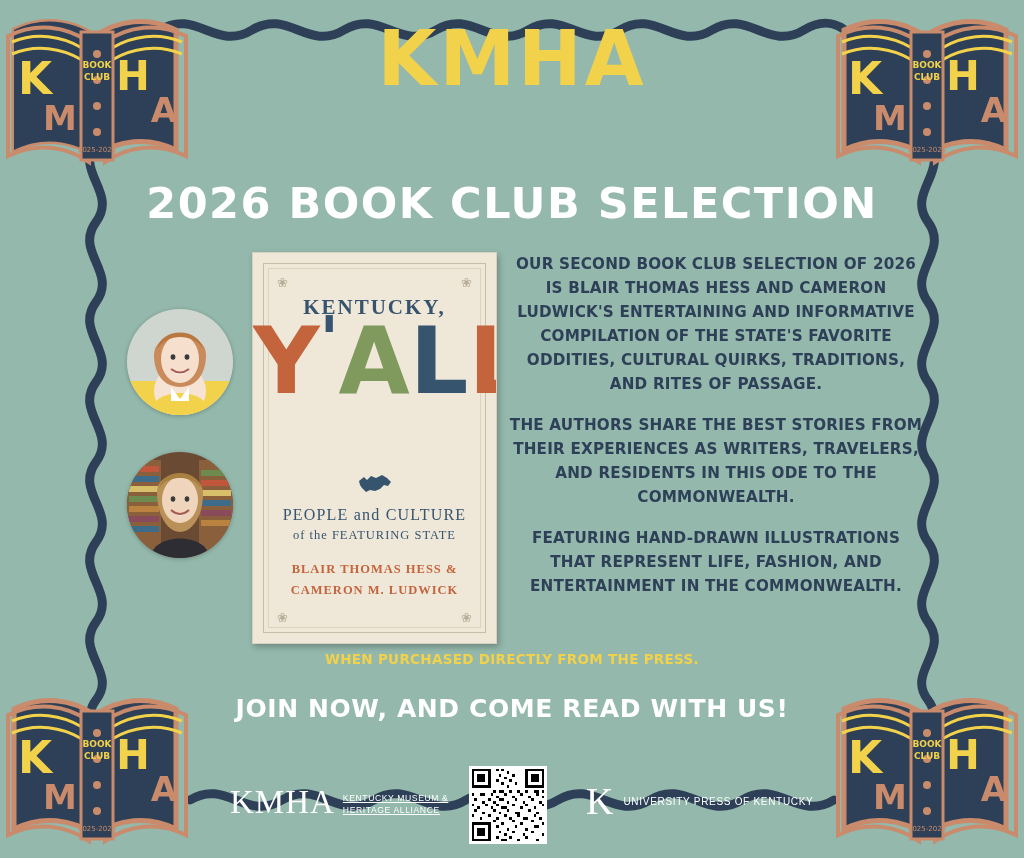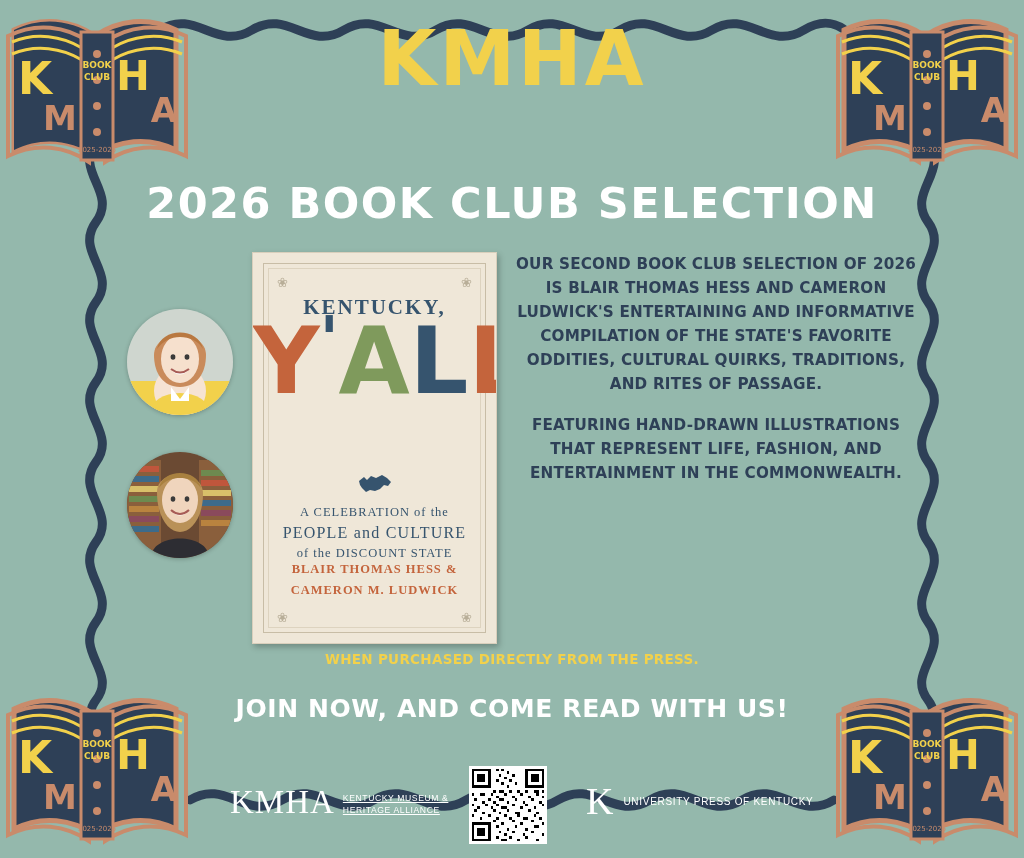--- a/index.html
+++ b/index.html
@@ -364,33 +364,33 @@
 
     <div class="bc-yall">
       <span class="y">Y</span><span class="apos">'</span><span class="a">A</span><span class="l1">L</span><span class="l2">L</span>
     </div>
 
     <svg class="bc-state" viewBox="0 0 34 24">
       <path d="M1 10 L6 6 L9 9 L13 5 L18 7 L24 4 L29 7 L33 11 L30 15 L26 14 L22 18 L17 20 L12 19 L8 21 L4 17 L2 14 Z" fill="#36546e"></path>
     </svg>
 
     <div class="bc-sub">
-      <div class="l-a">A CELEBRATION of the</div>
       <div class="l-b">PEOPLE and CULTURE</div>
-      <div class="l-a">of the DISCOUNT STATE</div>
+      <div class="l-a">of the FEATURING STATE</div>
     </div>
 
     <div class="bc-authors">
       <div>BLAIR THOMAS HESS &amp;</div>
       <div>CAMERON M. LUDWICK</div>
     </div>
   </div>
 
   <div class="copy">
     <p>OUR SECOND BOOK CLUB SELECTION OF 2026 IS BLAIR THOMAS HESS AND CAMERON LUDWICK'S ENTERTAINING AND INFORMATIVE COMPILATION OF THE STATE'S FAVORITE ODDITIES, CULTURAL QUIRKS, TRADITIONS, AND RITES OF PASSAGE.</p>
+    <p>THE AUTHORS SHARE THE BEST STORIES FROM THEIR EXPERIENCES AS WRITERS, TRAVELERS, AND RESIDENTS IN THIS ODE TO THE COMMONWEALTH.</p>
     <p>FEATURING HAND-DRAWN ILLUSTRATIONS THAT REPRESENT LIFE, FASHION, AND ENTERTAINMENT IN THE COMMONWEALTH.</p>
   </div>
 
   <div class="discount">
     <div>WHEN PURCHASED DIRECTLY FROM THE PRESS.</div>
   </div>
   <div class="join">JOIN NOW, AND COME READ WITH US!</div>
 
   <div class="footer-kmha">
     <div class="big">KMHA</div>

